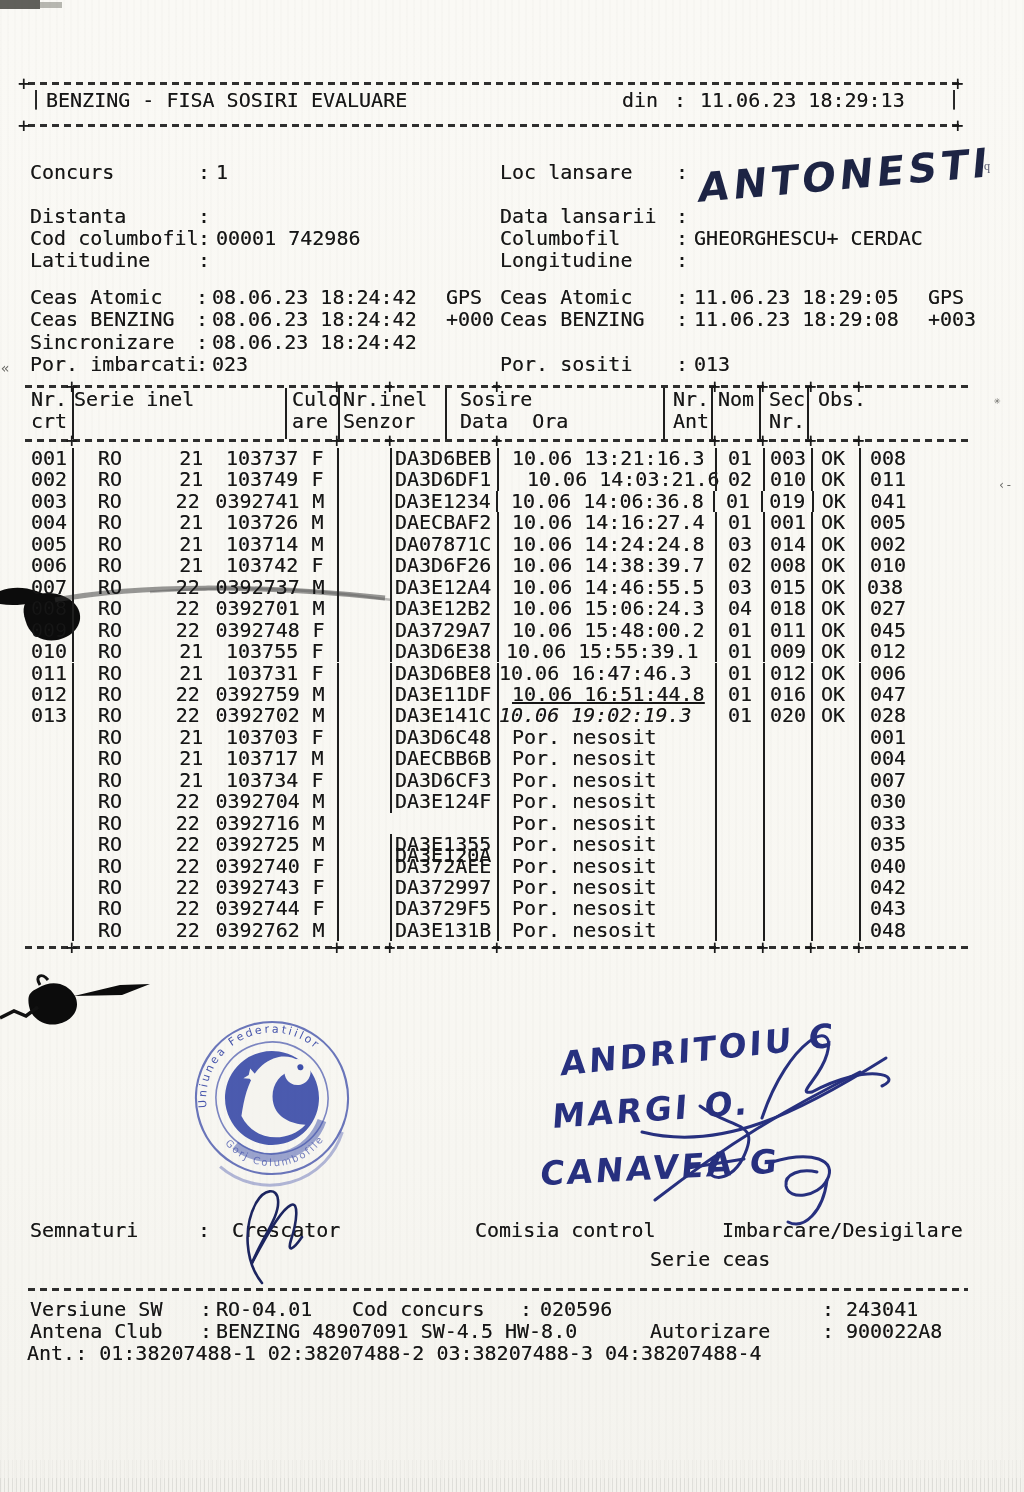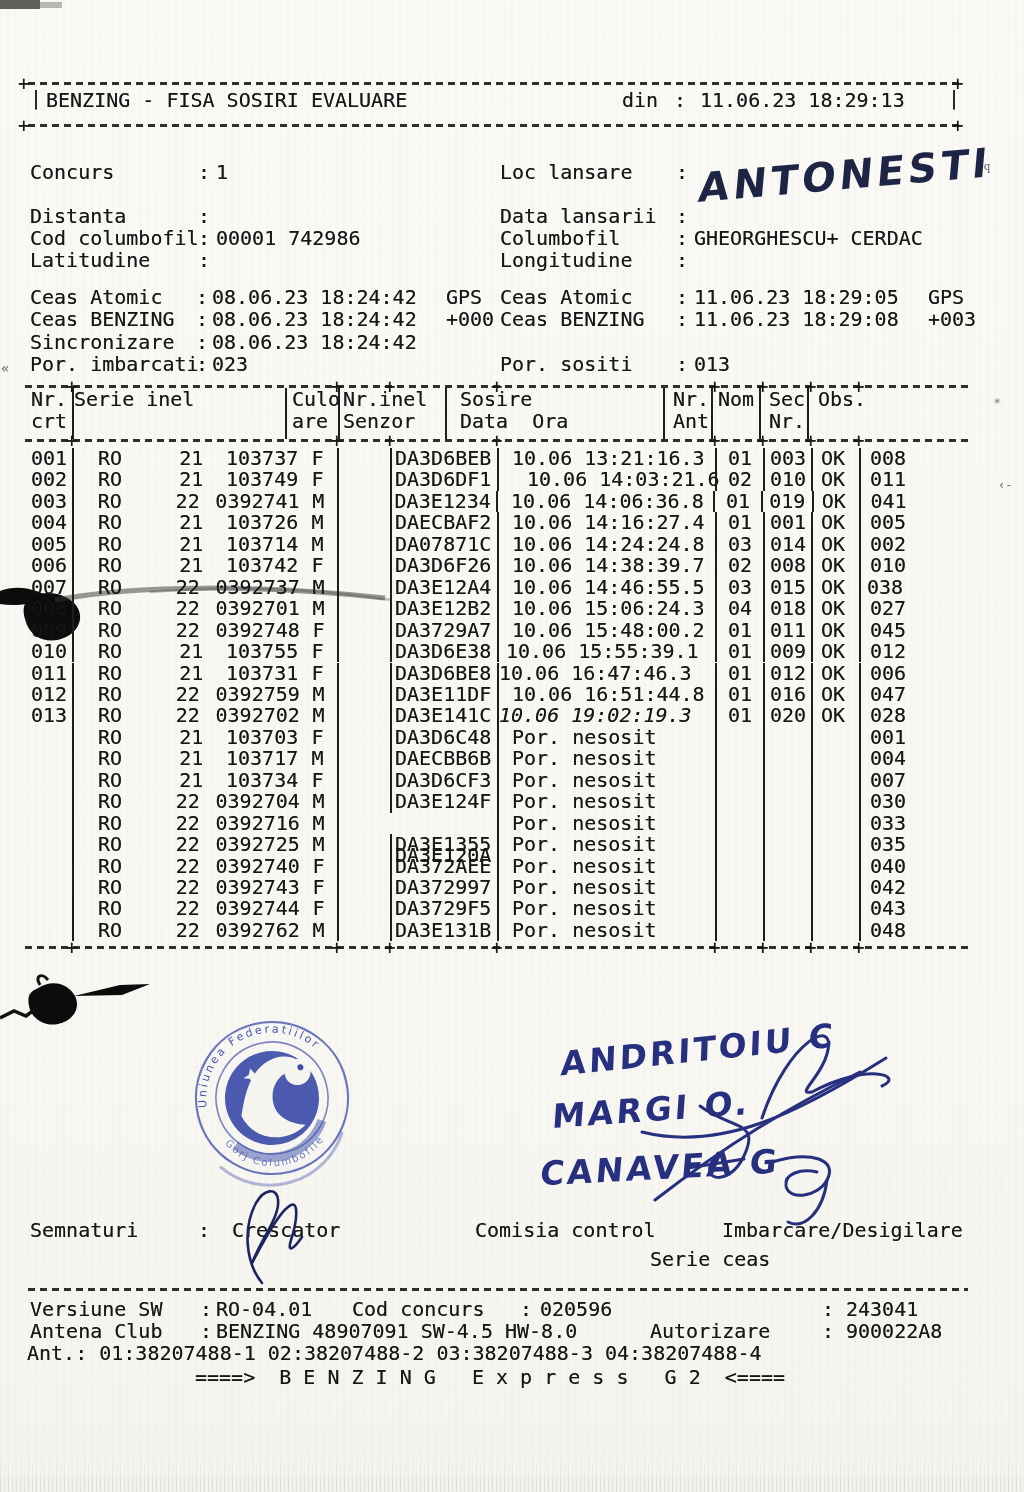--- a/index.html
+++ b/index.html
@@ -40,21 +40,20 @@
   <div class="abs" style="left:700px;top:89px;">11.06.23 18:29:13</div>
   <div class="abs" style="left:948px;top:87px;">|</div>
 
   <div class="abs" style="left:30px;top:1219px;">Semnaturi</div>
   <div class="abs" style="left:198px;top:1219px;">:</div>
   <div class="abs" style="left:232px;top:1219px;">Crescator</div>
   <div class="abs" style="left:475px;top:1219px;">Comisia control</div>
   <div class="abs" style="left:722px;top:1219px;">Imbarcare/Desigilare</div>
 
   <div class="abs" style="left:27px;top:1342px;">Ant.: 01:38207488-1 02:38207488-2 03:38207488-3 04:38207488-4</div>
-  <div class="abs" style="left:195px;top:1366px;">====&gt;  B E N Z I N G   E x p r e s s   G 2  &lt;====</div>
 
   <div class="hand" style="left:698px;top:152px;font-size:40px;color:#1d2444;letter-spacing:4px;transform:rotate(-5deg) skewX(-10deg);">ANTONESTI</div>
   <div id="names"></div>
 
   <div class="speck" style="left:1px;top:360px;font-size:14px;">«</div>
   <div class="speck" style="left:994px;top:394px;font-size:11px;">✳</div>
   <div class="speck" style="left:998px;top:478px;font-size:12px;">‹-</div>
   <div class="speck" style="left:984px;top:162px;font-size:12px;color:#55586e;">ϥ</div>
 
   <svg id="ink" width="1024" height="1492" viewBox="0 0 1024 1492">
@@ -293,21 +292,21 @@
       <div class="t-cell bl" style="width: 48px; text-align: center;">01</div>
       <div class="t-cell bl" style="width: 48px; text-align: center;">012</div>
       <div class="t-cell bl" style="width: 48px; padding-left: 8px;">OK</div>
       <div class="t-cell bl" style="width: 111px; padding-left: 9px;">006</div>
     </div>
     <div class="t-row" style="top: 683.95px; height: 21.45px; line-height: 21.45px;">
       <div class="t-cell" style="width: 44px; padding-left: 3px;">012</div>
       <div class="t-cell bl" style="width: 265px; display: flex;"><span style="display: inline-block; width: 90px; padding-left: 24px; white-space: pre;">RO</span><span style="display: inline-block; width: 46px; white-space: pre;">22</span><span style="display: inline-block; width: 86px; text-align: right; white-space: pre;">0392759</span><span style="display: inline-block; width: 43px; text-align: center; white-space: pre;">M</span></div>
       <div class="t-cell bl" style="width: 53px;"></div>
       <div class="t-cell bl" style="width: 107px; padding-left: 3px;">DA3E11DF</div>
-      <div class="t-cell bl" style="width: 218px; padding-left: 13px;">10.06 16:51:44.8</div>
+      <div class="t-cell bl" style="width: 218px; padding-left: 13px; text-decoration: underline;">10.06 16:51:44.8</div>
       <div class="t-cell bl" style="width: 48px; text-align: center;">01</div>
       <div class="t-cell bl" style="width: 48px; text-align: center;">016</div>
       <div class="t-cell bl" style="width: 48px; padding-left: 8px;">OK</div>
       <div class="t-cell bl" style="width: 111px; padding-left: 9px;">047</div>
     </div>
     <div class="t-row" style="top: 705.4px; height: 21.45px; line-height: 21.45px;">
       <div class="t-cell" style="width: 44px; padding-left: 3px;">013</div>
       <div class="t-cell bl" style="width: 265px; display: flex;"><span style="display: inline-block; width: 90px; padding-left: 24px; white-space: pre;">RO</span><span style="display: inline-block; width: 46px; white-space: pre;">22</span><span style="display: inline-block; width: 86px; text-align: right; white-space: pre;">0392702</span><span style="display: inline-block; width: 43px; text-align: center; white-space: pre;">M</span></div>
       <div class="t-cell bl" style="width: 53px;"></div>
       <div class="t-cell bl" style="width: 107px; padding-left: 3px;">DA3E141C</div>

